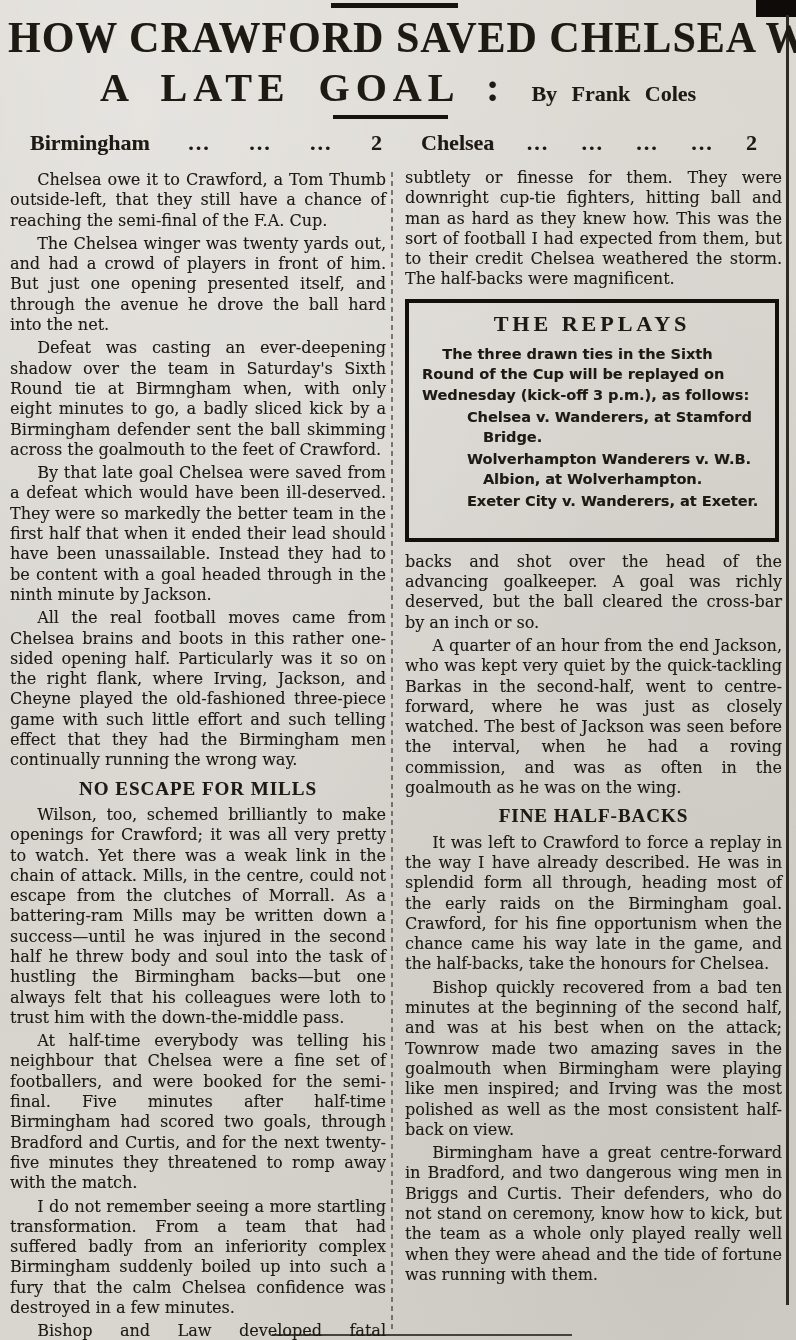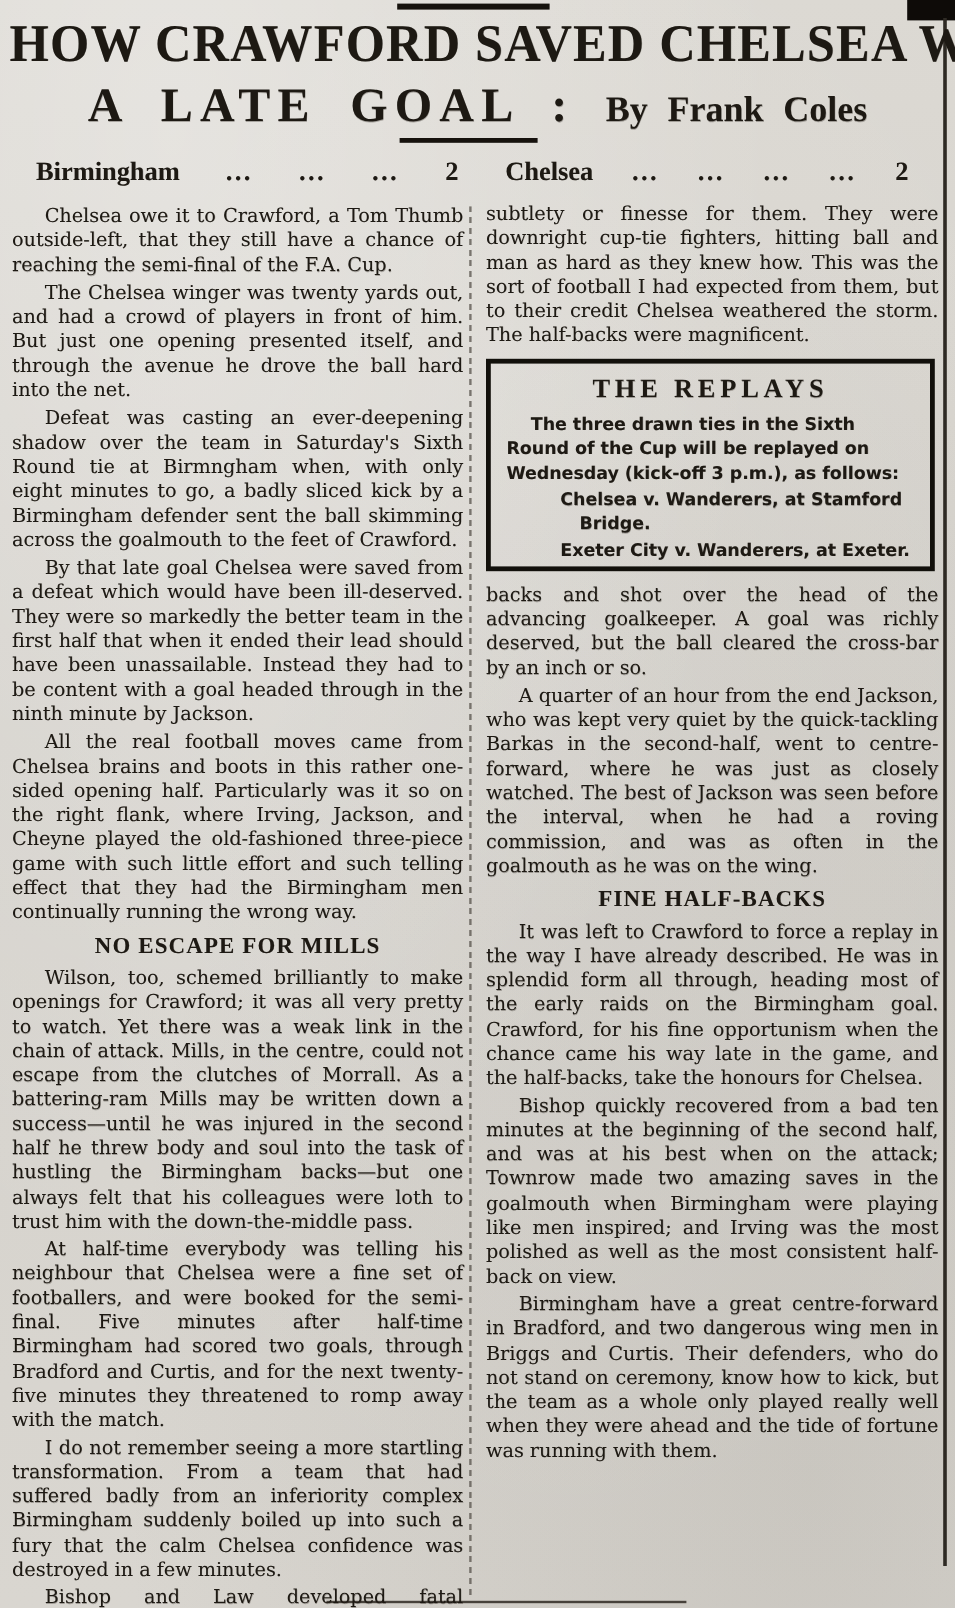--- a/index.html
+++ b/index.html
@@ -24,42 +24,42 @@
   .col-divider { position:absolute; left:391px; top:172px; width:2px;  height:1160px;
                  background:repeating-linear-gradient(180deg,#56514a 0 5px, transparent 5px 9px); opacity:.75; }
   .rule-bottom { position:absolute; left:272px; top:1334px; width:300px; height:2px; background:#47423b; }
 
   
   .headline { position:absolute; top:14px; left:8px; width:780px; text-align:center;
               font-family:"Liberation Serif",serif; font-weight:bold; }
   .hl1 { font-size:42px; letter-spacing:1px; line-height:1.12; white-space:nowrap; transform:scaleY(1.05); }
   .hl2 { margin-top:7px; font-size:40px; line-height:1.0; }
   .hl2-main  { letter-spacing:6px; word-spacing:12px; }
-  .hl2-byline{ font-size:30px; margin-left:16px; word-spacing:9px; }
+  .hl2-byline{ font-size:22px; margin-left:16px; word-spacing:9px; }
 
   
   .scoreline { position:absolute; top:130px; left:0; width:796px; display:flex;
                font-family:"Liberation Serif",serif; font-weight:bold; font-size:22px; }
   .score-half { display:flex; align-items:baseline; justify-content:space-between; }
   .score-home { width:352px; margin-left:30px; }
   .score-away { width:336px; margin-left:39px; }
   .dots { letter-spacing:2px; }
 
   
   .col { position:absolute; text-align:justify; font-size:16px; line-height:20.3px; }
   .col-left  { left:10px;  top:170px; width:376px; }
   .col-right { left:405px; top:168px; width:377px; }
   .col p { margin:0 0 3px; }
   .indent { text-indent:1.7em; }
   .cont   { text-indent:0; }
   .subhead { text-align:center; font-weight:bold; font-size:19px; letter-spacing:1px;
              margin:8px 0 6px; font-family:"Liberation Serif",serif; text-indent:0; }
 
   
-  .replays-box { border:4px solid #12100b; margin:9px 3px 10px 0; padding:9px 13px 0; }
+  .replays-box { border:4px solid #12100b; margin:9px 3px 10px 0; padding:9px 13px 24px; }
   .box-title { text-align:center; font-weight:bold; font-size:22px; letter-spacing:4px;
                font-family:"Liberation Serif",serif; margin:2px 0 10px; }
   .box-intro { font-family:"DejaVu Sans","Liberation Sans",sans-serif; font-weight:bold;
                font-size:14.5px; line-height:1.4; text-indent:1.4em; text-align:left; margin:0 0 8px; }
   .fixture   { font-family:"DejaVu Sans","Liberation Sans",sans-serif; font-weight:bold;
                font-size:14.5px; line-height:1.35; padding-left:4.2em; text-indent:-1.1em;
                text-align:left; margin:0 0 8px; }
   .fixture.last { margin-bottom:2px; }
 </style>
 </head>
@@ -114,20 +114,21 @@
 
   </div>
 
   <div class="col col-right">
     <p class="cont">subtlety or finesse for them.  They were downright cup-tie fighters, hitting ball and man as hard as they knew how.  This was the sort of football I had expected from them, but to their credit Chelsea weathered the storm.  The half-backs were magnificent.</p>
 
     <div class="replays-box">
       <div class="box-title">THE REPLAYS</div>
       <p class="box-intro">The three drawn ties in the Sixth Round of the Cup will be replayed on Wednesday (kick-off 3 p.m.), as follows:</p>
       <p class="fixture">Chelsea v. Wanderers, at Stamford Bridge.</p>
+      <p class="fixture">Wolverhampton Wanderers v. W.B. Albion, at Wolverhampton.</p>
       <p class="fixture last">Exeter City v. Wanderers, at Exeter.</p>
     </div>
 
     <p class="cont">backs and shot over the head of the advancing goalkeeper.  A goal was richly deserved, but the ball cleared the cross-bar by an inch or so.</p>
     <p class="indent">A quarter of an hour from the end Jackson, who was kept very quiet by the quick-tackling Barkas in the second-half, went to centre-forward, where he was just as closely watched.  The best of Jackson was seen before the interval, when he had a roving commission, and was as often in the goalmouth as he was on the wing.</p>
     <h3 class="subhead">FINE HALF-BACKS</h3>
     <p class="indent">It was left to Crawford to force a replay in the way I have already described.  He was in splendid form all through, heading most of the early raids on the Birmingham goal.  Crawford, for his fine opportunism when the chance came his way late in the game, and the half-backs, take the honours for Chelsea.</p>
     <p class="indent">Bishop quickly recovered from a bad ten minutes at the beginning of the second half, and was at his best when on the attack; Townrow made two amazing saves in the goalmouth when Birmingham were playing like men inspired; and Irving was the most polished as well as the most consistent half-back on view.</p>
     <p class="indent">Birmingham have a great centre-forward in Bradford, and two dangerous wing men in Briggs and Curtis.  Their defenders, who do not stand on ceremony, know how to kick, but the team as a whole only played really well when they were ahead and the tide of fortune was running with them.</p>
 

